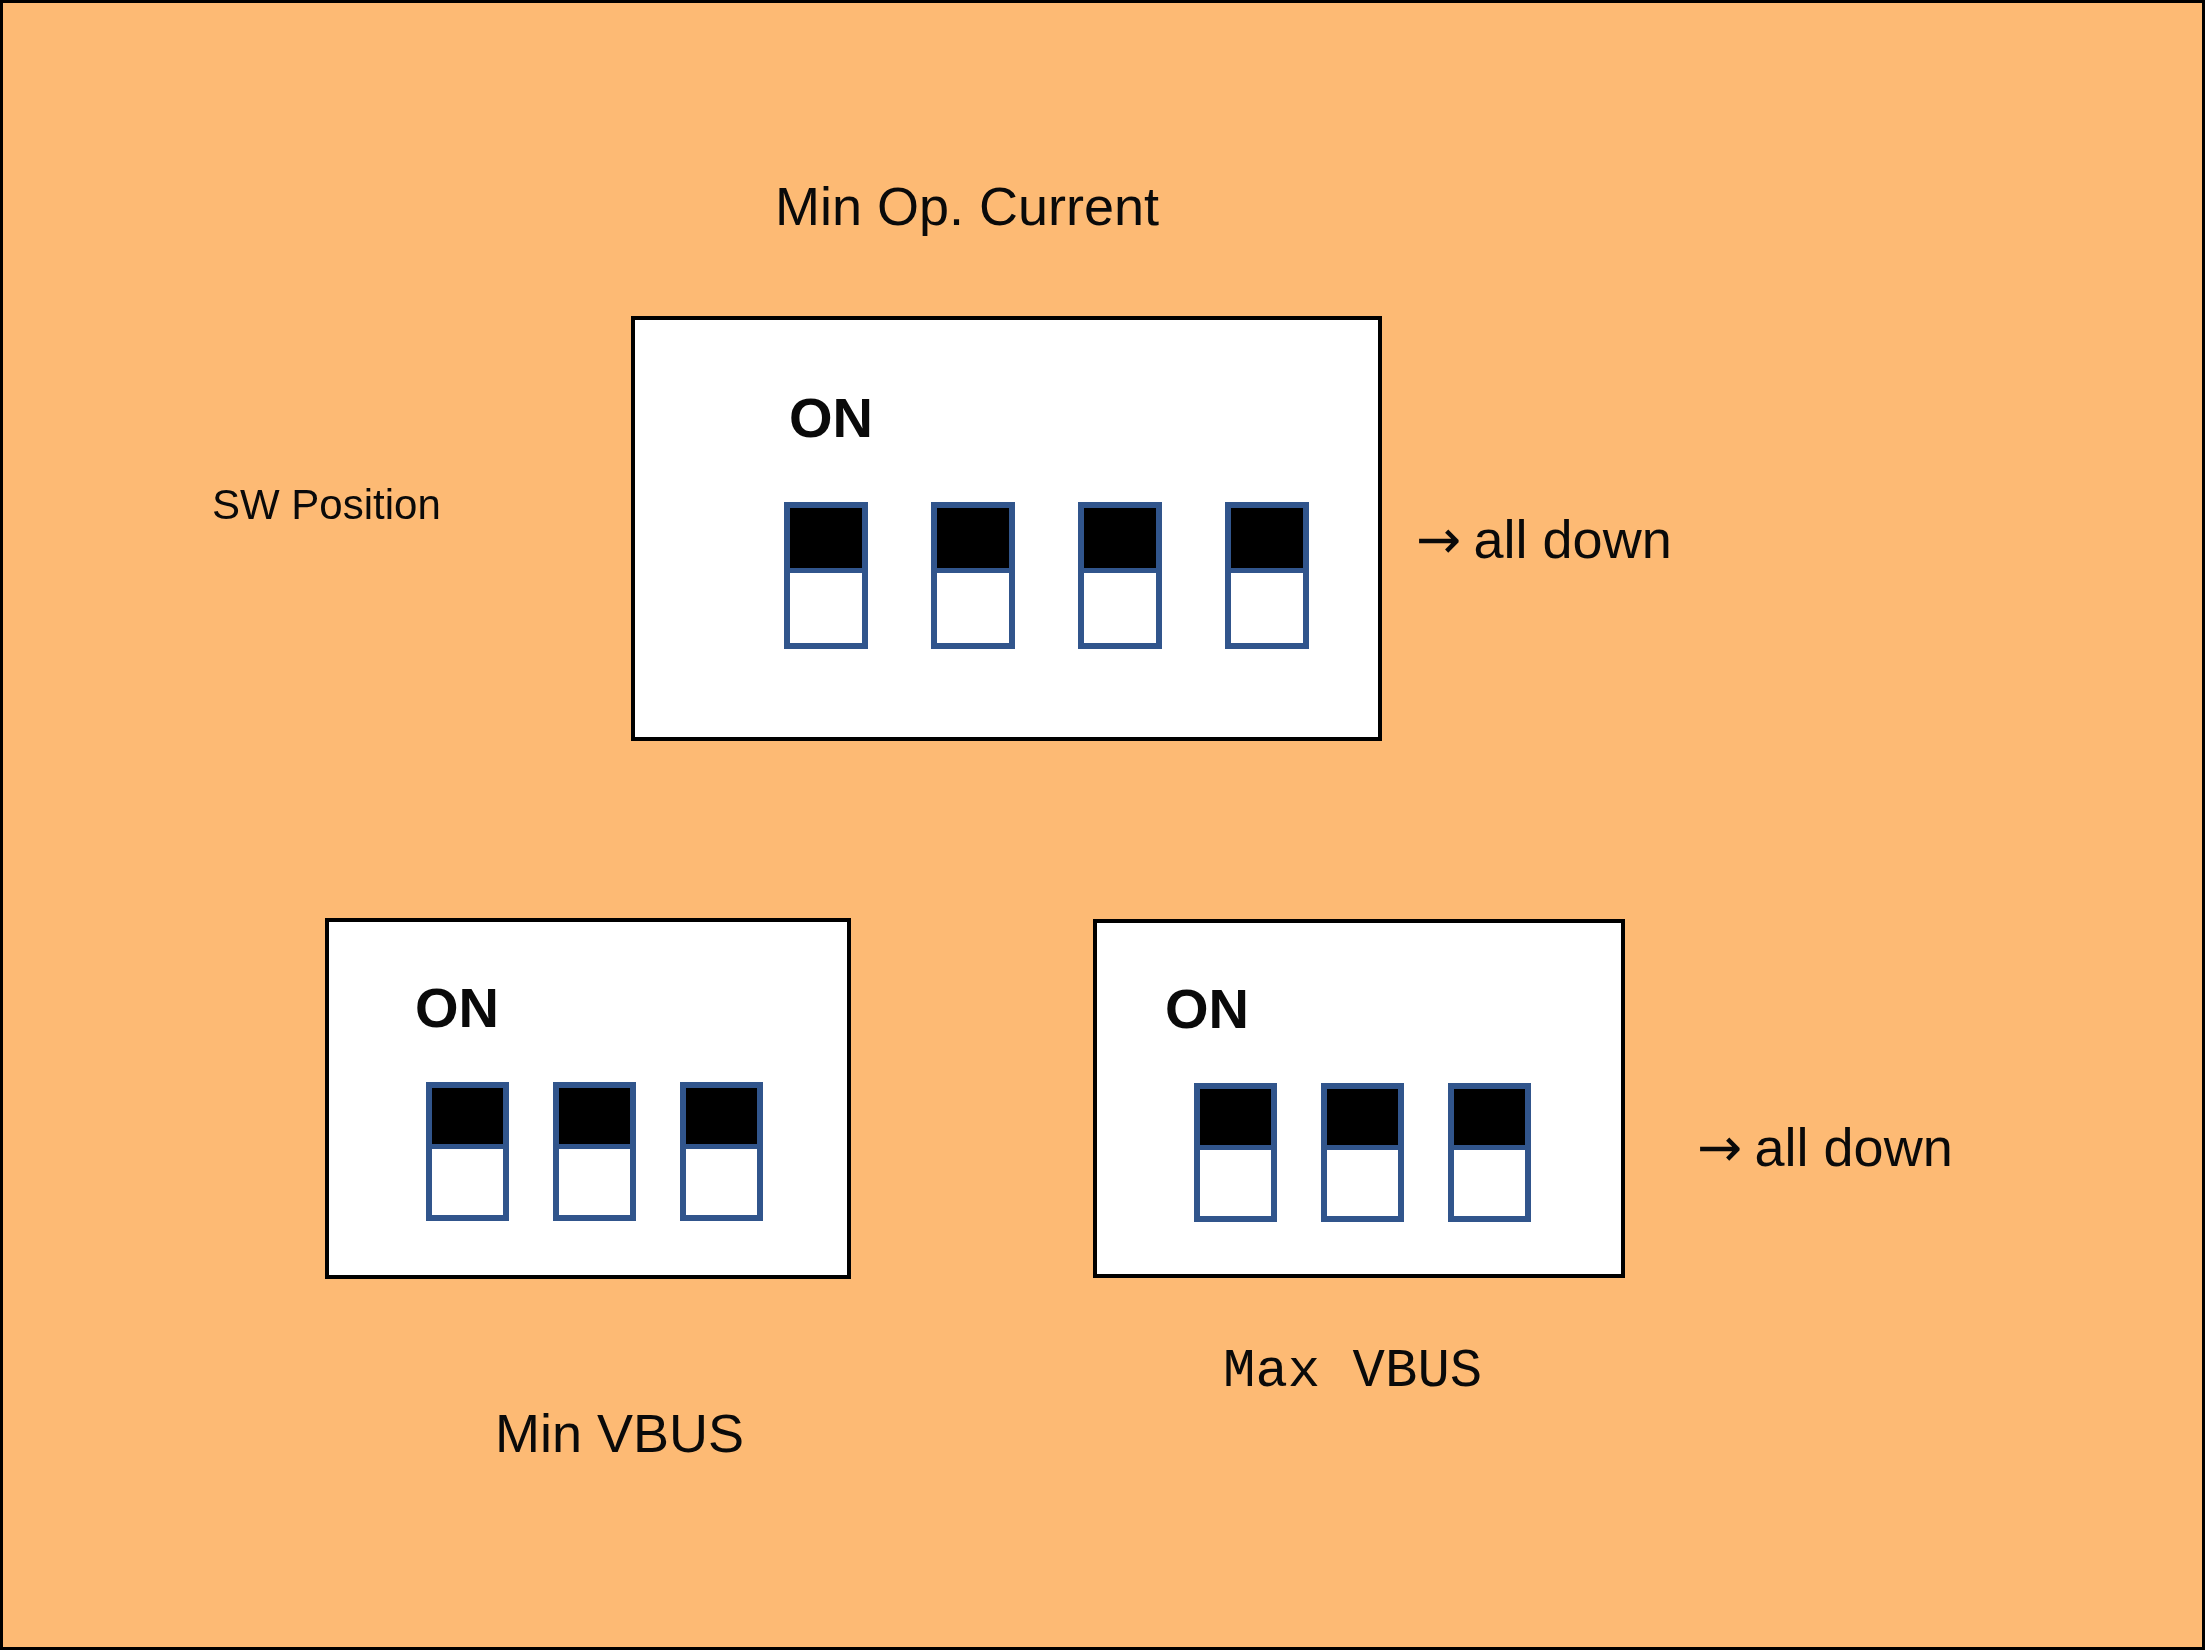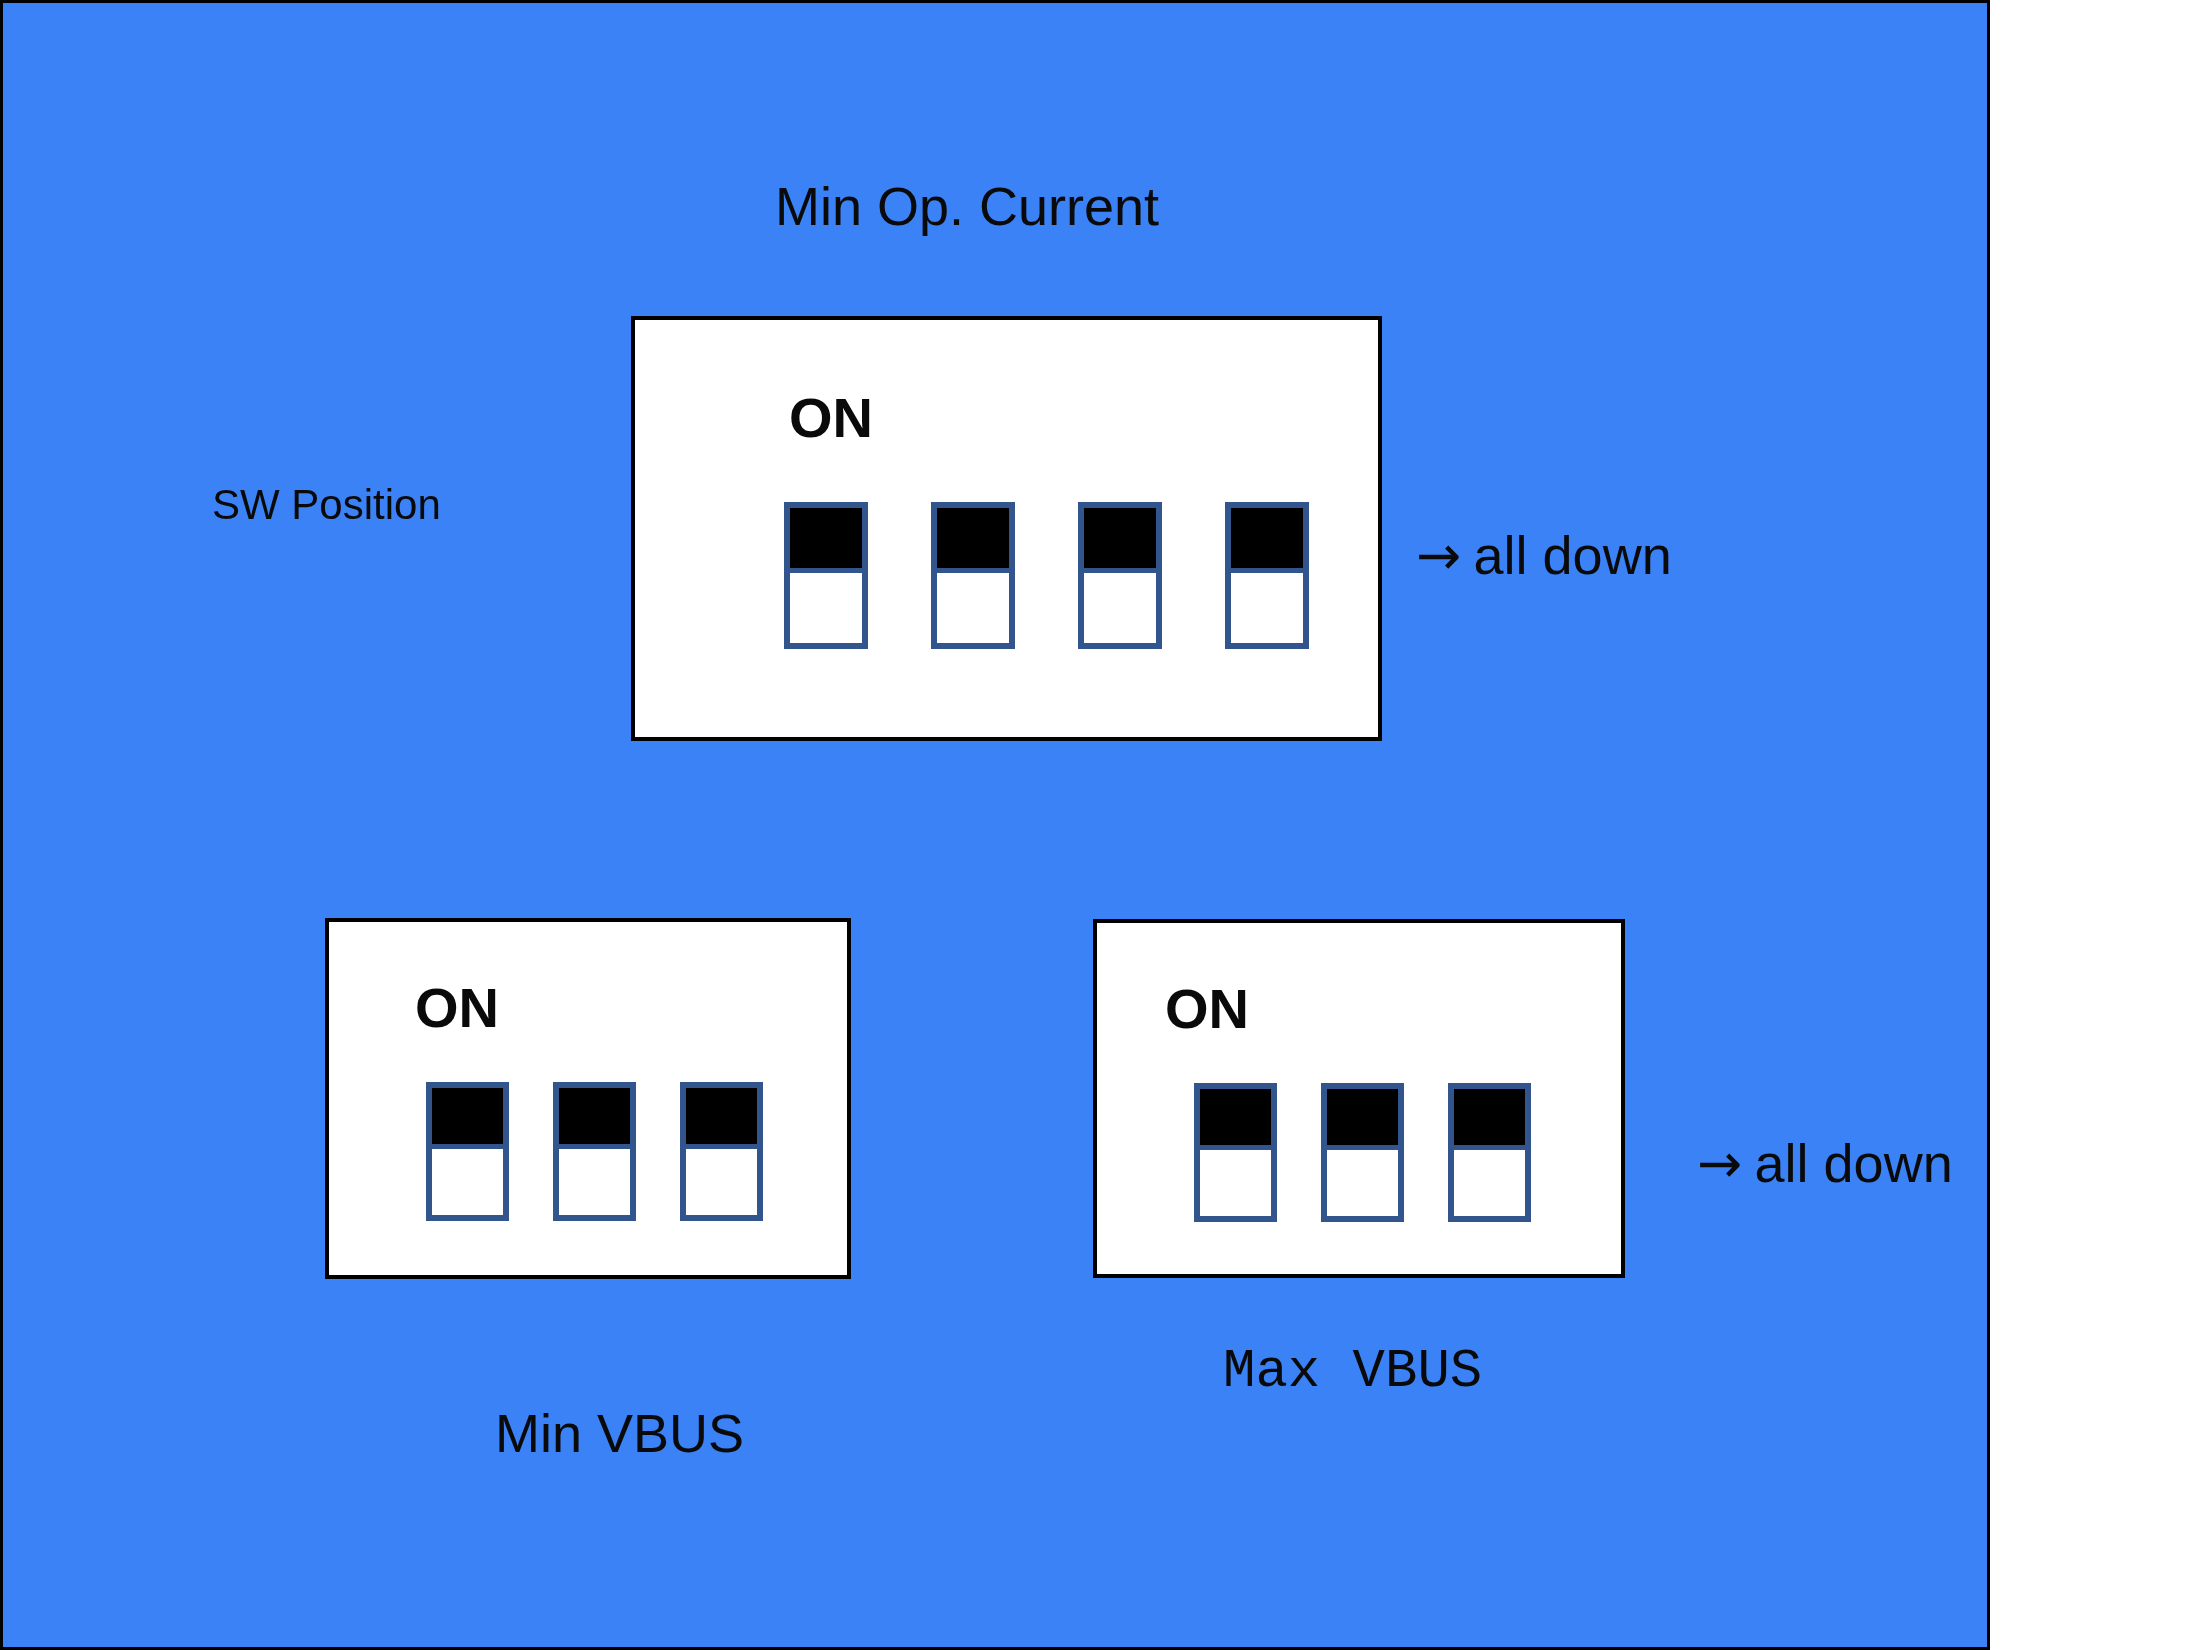--- a/index.html
+++ b/index.html
@@ -10,41 +10,41 @@
   body {
     width: 2205px;
     height: 1650px;
     font-family: "Liberation Sans", sans-serif;
     color: #000000;
     overflow: hidden;
   }
 
   #page {
     position: relative;
-    width: 1990px;
+    width: 2205px;
     height: 1650px;
     box-sizing: border-box;
     border: 3.5px solid #000000;
-    background: #3b82f6;
+    background: #fdba74;
   }
 
   
   .lbl {
     position: absolute;
     font-family: "Liberation Sans", sans-serif;
     font-weight: 400;
     color: #0a0a0a;
     white-space: nowrap;
     line-height: 1;
   }
 
   .title-text   { font-size: 54px; }
   .side-text    { font-size: 42px; }
   .caption-text { font-size: 54px; }
-  .note-text    { font-size: 54px; margin-top: 16px; }
+  .note-text    { font-size: 54px; }
 
   .note-text .arrow-glyph {
     font-family: "DejaVu Sans", sans-serif;
     font-size: 54px;
     font-weight: 400;
     margin-right: 12.3px;
   }
 
   
   .dip-block {

